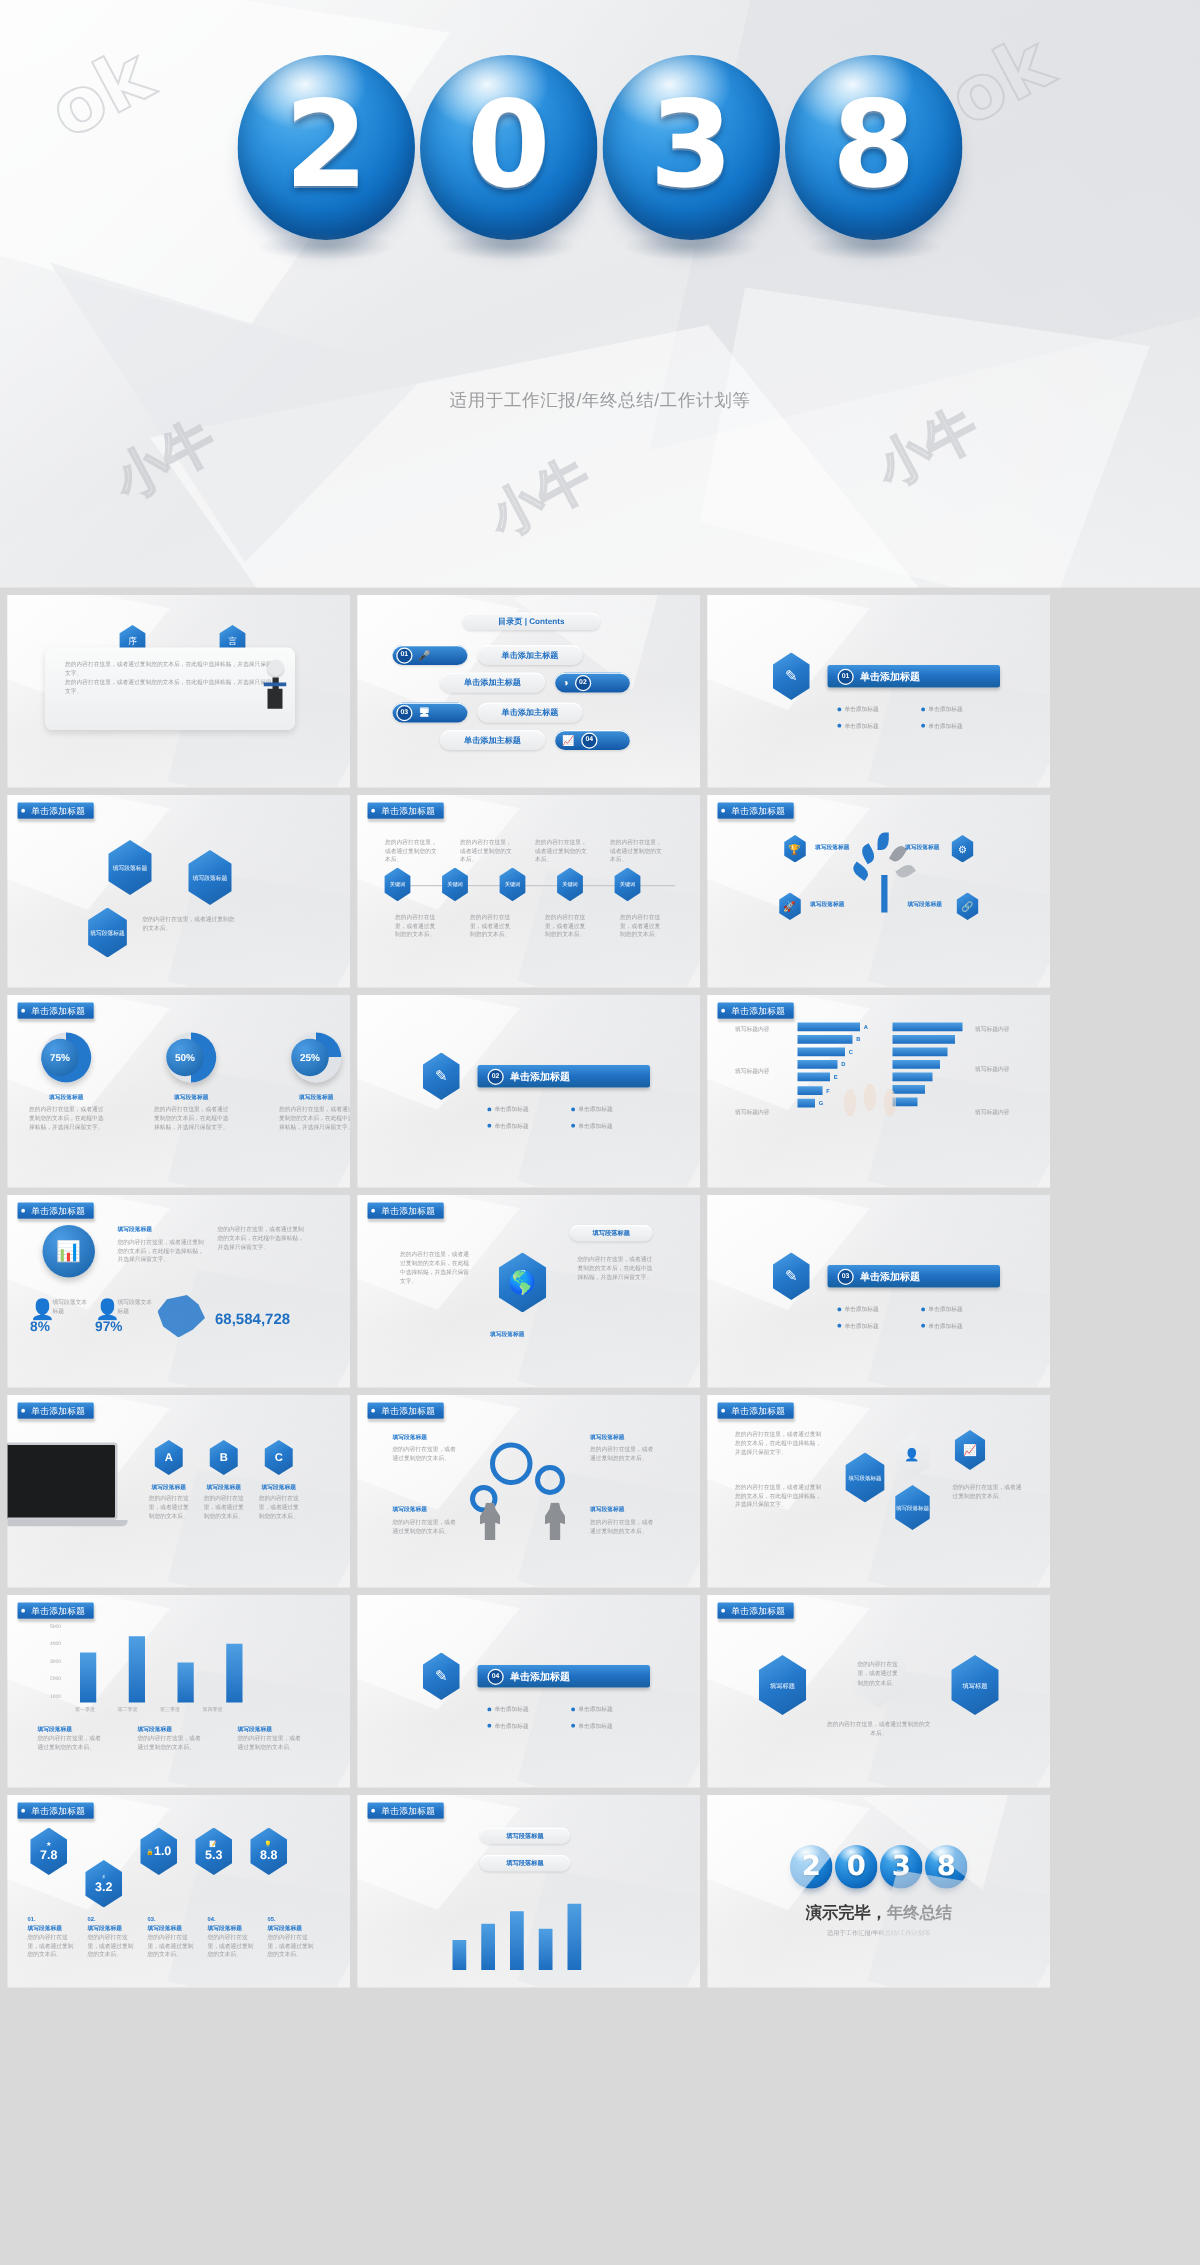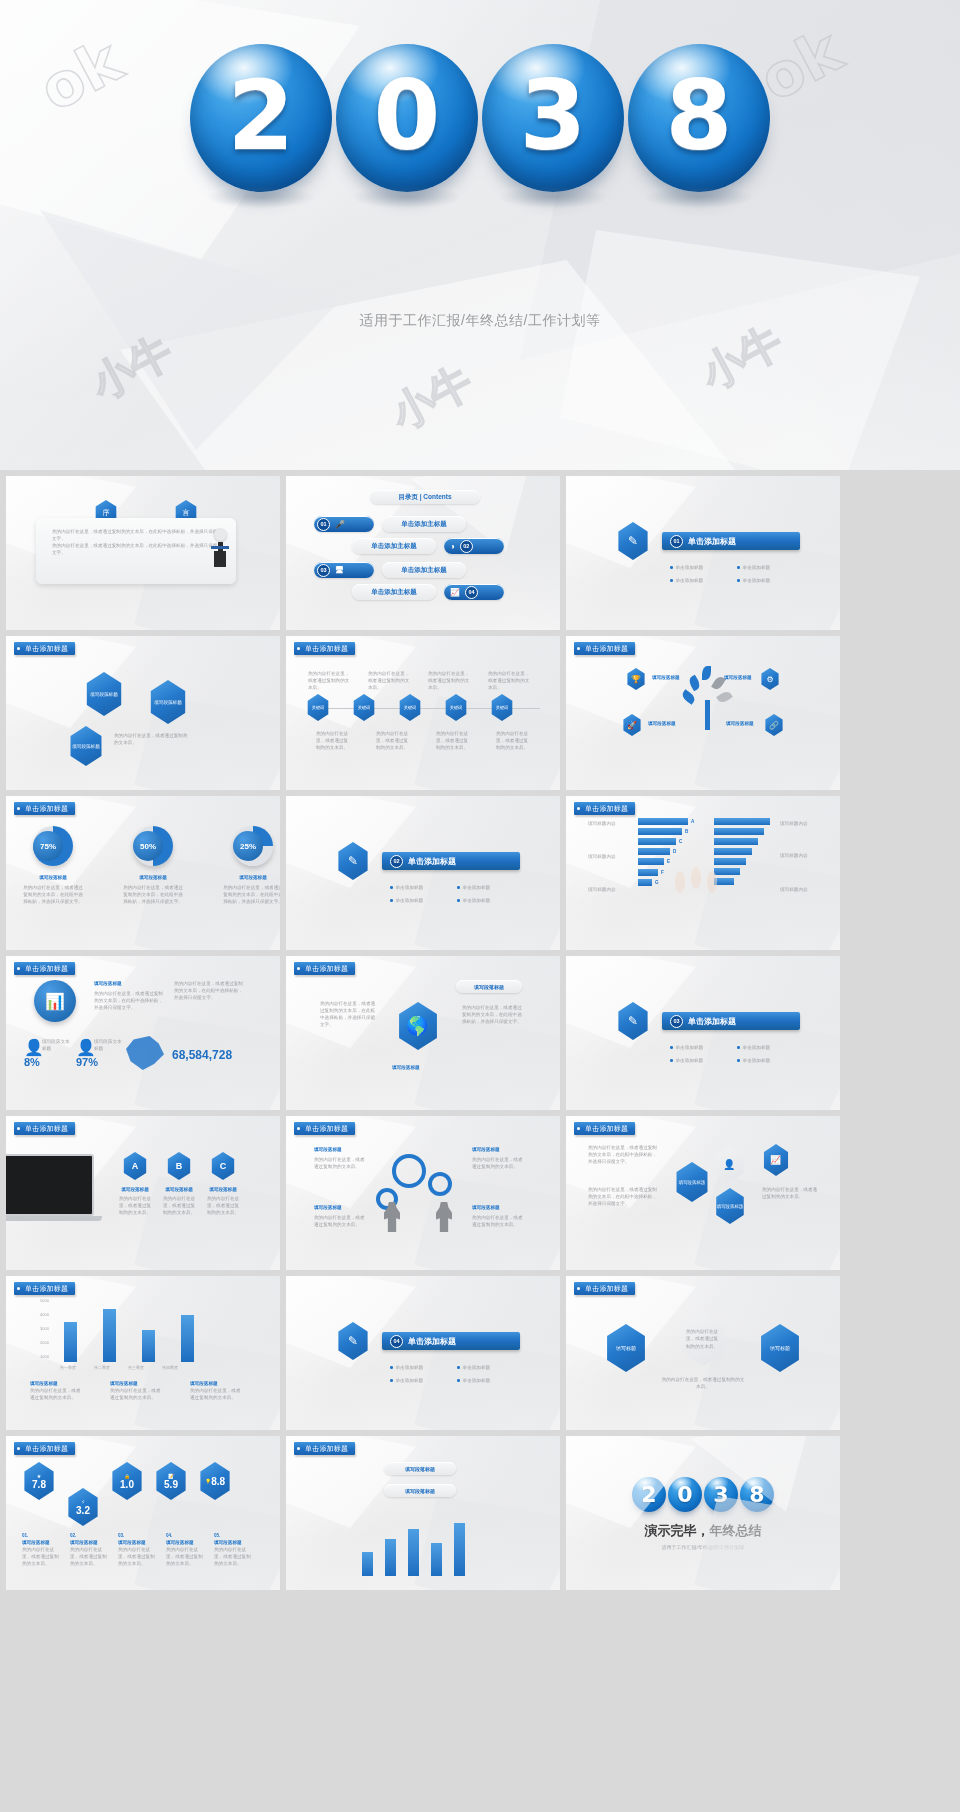--- a/index.html
+++ b/index.html
@@ -786,29 +786,29 @@
       <div class="bgpoly b"></div>
     <div class="tag">单击添加标题</div>
     <div class="hex" style="position:absolute;left:16px;top:26px;width:34px;height:38px;flex-direction:column;font-size:10px;font-weight:700;">
       <span style="font-size:5px;">★</span>
       <span>7.8</span>
     </div>
     <div class="hex" style="position:absolute;left:60px;top:52px;width:34px;height:38px;flex-direction:column;font-size:10px;font-weight:700;">
       <span style="font-size:5px;">⚡</span>
       <span>3.2</span>
     </div>
-    <div class="hex" style="position:absolute;left:104px;top:26px;width:34px;height:38px;flex-direction:column;font-size:10px;font-weight:700;">
+    <div class="hex" style="position:absolute;left:104px;top:26px;width:34px;height:38px;flex-direction:row;font-size:10px;font-weight:700;">
       <span style="font-size:5px;">🔒</span>
       <span>1.0</span>
     </div>
     <div class="hex" style="position:absolute;left:148px;top:26px;width:34px;height:38px;flex-direction:column;font-size:10px;font-weight:700;">
       <span style="font-size:5px;">📝</span>
-      <span>5.9</span>
-    </div>
-    <div class="hex" style="position:absolute;left:192px;top:26px;width:34px;height:38px;flex-direction:row;font-size:10px;font-weight:700;">
+      <span>5.3</span>
+    </div>
+    <div class="hex" style="position:absolute;left:192px;top:26px;width:34px;height:38px;flex-direction:column;font-size:10px;font-weight:700;">
       <span style="font-size:5px;">💡</span>
       <span>8.8</span>
     </div>
     <div style="position:absolute;left:16px;top:96px;display:flex;gap:10px;">
       <div style="width:38px;">
         <div class="mini b">01.</div>
         <div class="mini b">填写段落标题</div>
         <div class="mini">您的内容打在这里，或者通过复制您的文本后。</div>
       </div>
       <div style="width:38px;">

